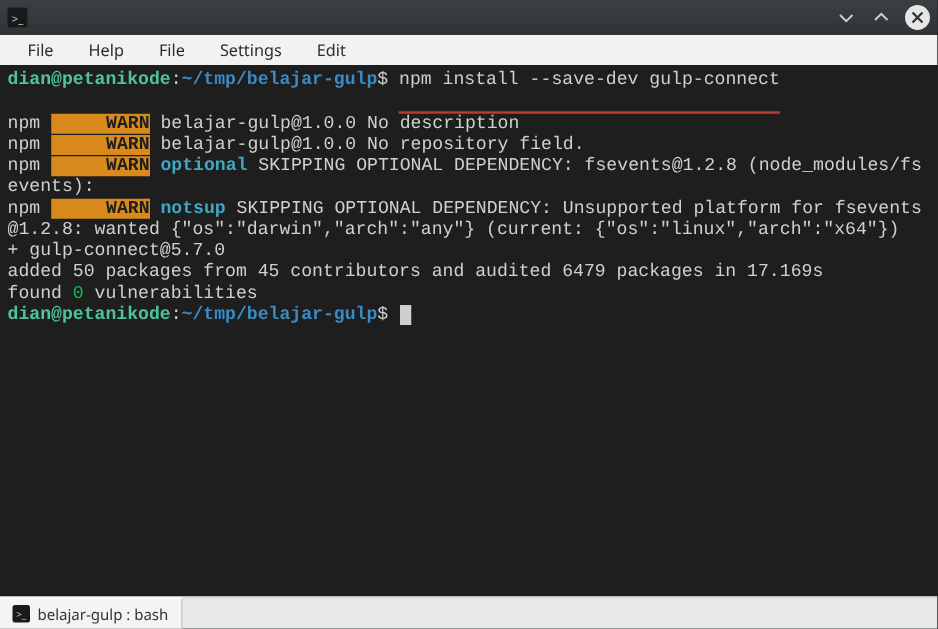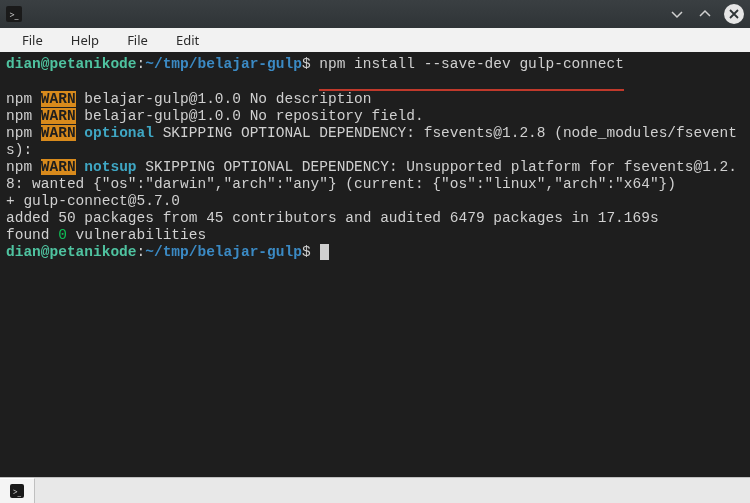--- a/index.html
+++ b/index.html
@@ -102,20 +102,21 @@
     .cmd { color: #cfcfcf; }
     .underline {
       display: inline-block;
       border-bottom: 2px solid #c0392b;
       padding-bottom: 16px;
     }
     .warn-bg {
       background: #d88a1c;
       color: #1e1e1e;
       font-weight: bold;
+      padding-left: 44px;
     }
     .cyan { color: #3fa7c4; font-weight: bold; }
     .green { color: #0fbf56; }
     .plus { color: #cfcfcf; }
     .cursor-block {
       display: inline-block;
       width: 9px;
       height: 16px;
       background: #cfcfcf;
       vertical-align: text-bottom;
@@ -176,22 +177,24 @@
           <path d="M1 1 L9 9 M9 1 L1 9" stroke="#2e3436" stroke-width="1.8"></path>
         </svg>
     </div>
   </div>
 </div>
 
 <div class="menubar">
   <div class="menu-item">File</div>
   <div class="menu-item">Help</div>
   <div class="menu-item">File</div>
+  <div class="menu-item">Settings</div>
   <div class="menu-item">Edit</div>
 </div>
 
 <div class="terminal"><span class="line"><span class="user">dian@petanikode</span><span class="prompt-dollar">:</span><span class="path">~/tmp/belajar-gulp</span><span class="prompt-dollar">$</span><span class="prompt-dollar"> </span><span class="cmd underline">npm install --save-dev gulp-connect</span></span><span class="line"><span>npm </span><span class="warn-bg">WARN</span><span> belajar-gulp@1.0.0 No description</span></span><span class="line"><span>npm </span><span class="warn-bg">WARN</span><span> belajar-gulp@1.0.0 No repository field.</span></span><span class="line"><span>npm </span><span class="warn-bg">WARN</span><span> </span><span class="cyan">optional</span><span> SKIPPING OPTIONAL DEPENDENCY: fsevents@1.2.8 (node_modules/fsevents):</span></span><span class="line"><span>npm </span><span class="warn-bg">WARN</span><span> </span><span class="cyan">notsup</span><span> SKIPPING OPTIONAL DEPENDENCY: Unsupported platform for fsevents@1.2.8: wanted {"os":"darwin","arch":"any"} (current: {"os":"linux","arch":"x64"})</span></span><span class="line"></span><span class="line"><span class="plus">+ </span><span>gulp-connect@5.7.0</span></span><span class="line">added 50 packages from 45 contributors and audited 6479 packages in 17.169s</span><span class="line"><span>found </span><span class="green">0</span><span> vulnerabilities</span></span><span class="line"></span><span class="line"><span class="user">dian@petanikode</span><span class="prompt-dollar">:</span><span class="path">~/tmp/belajar-gulp</span><span class="prompt-dollar">$</span><span> </span><span class="cursor-block"></span></span></div>
 
 <div class="tabbar">
   <div class="tab">
     <div class="tab-icon">&gt;_</div>
+    <span>belajar-gulp : bash</span>
   </div>
 </div>
 
 </body></html>

